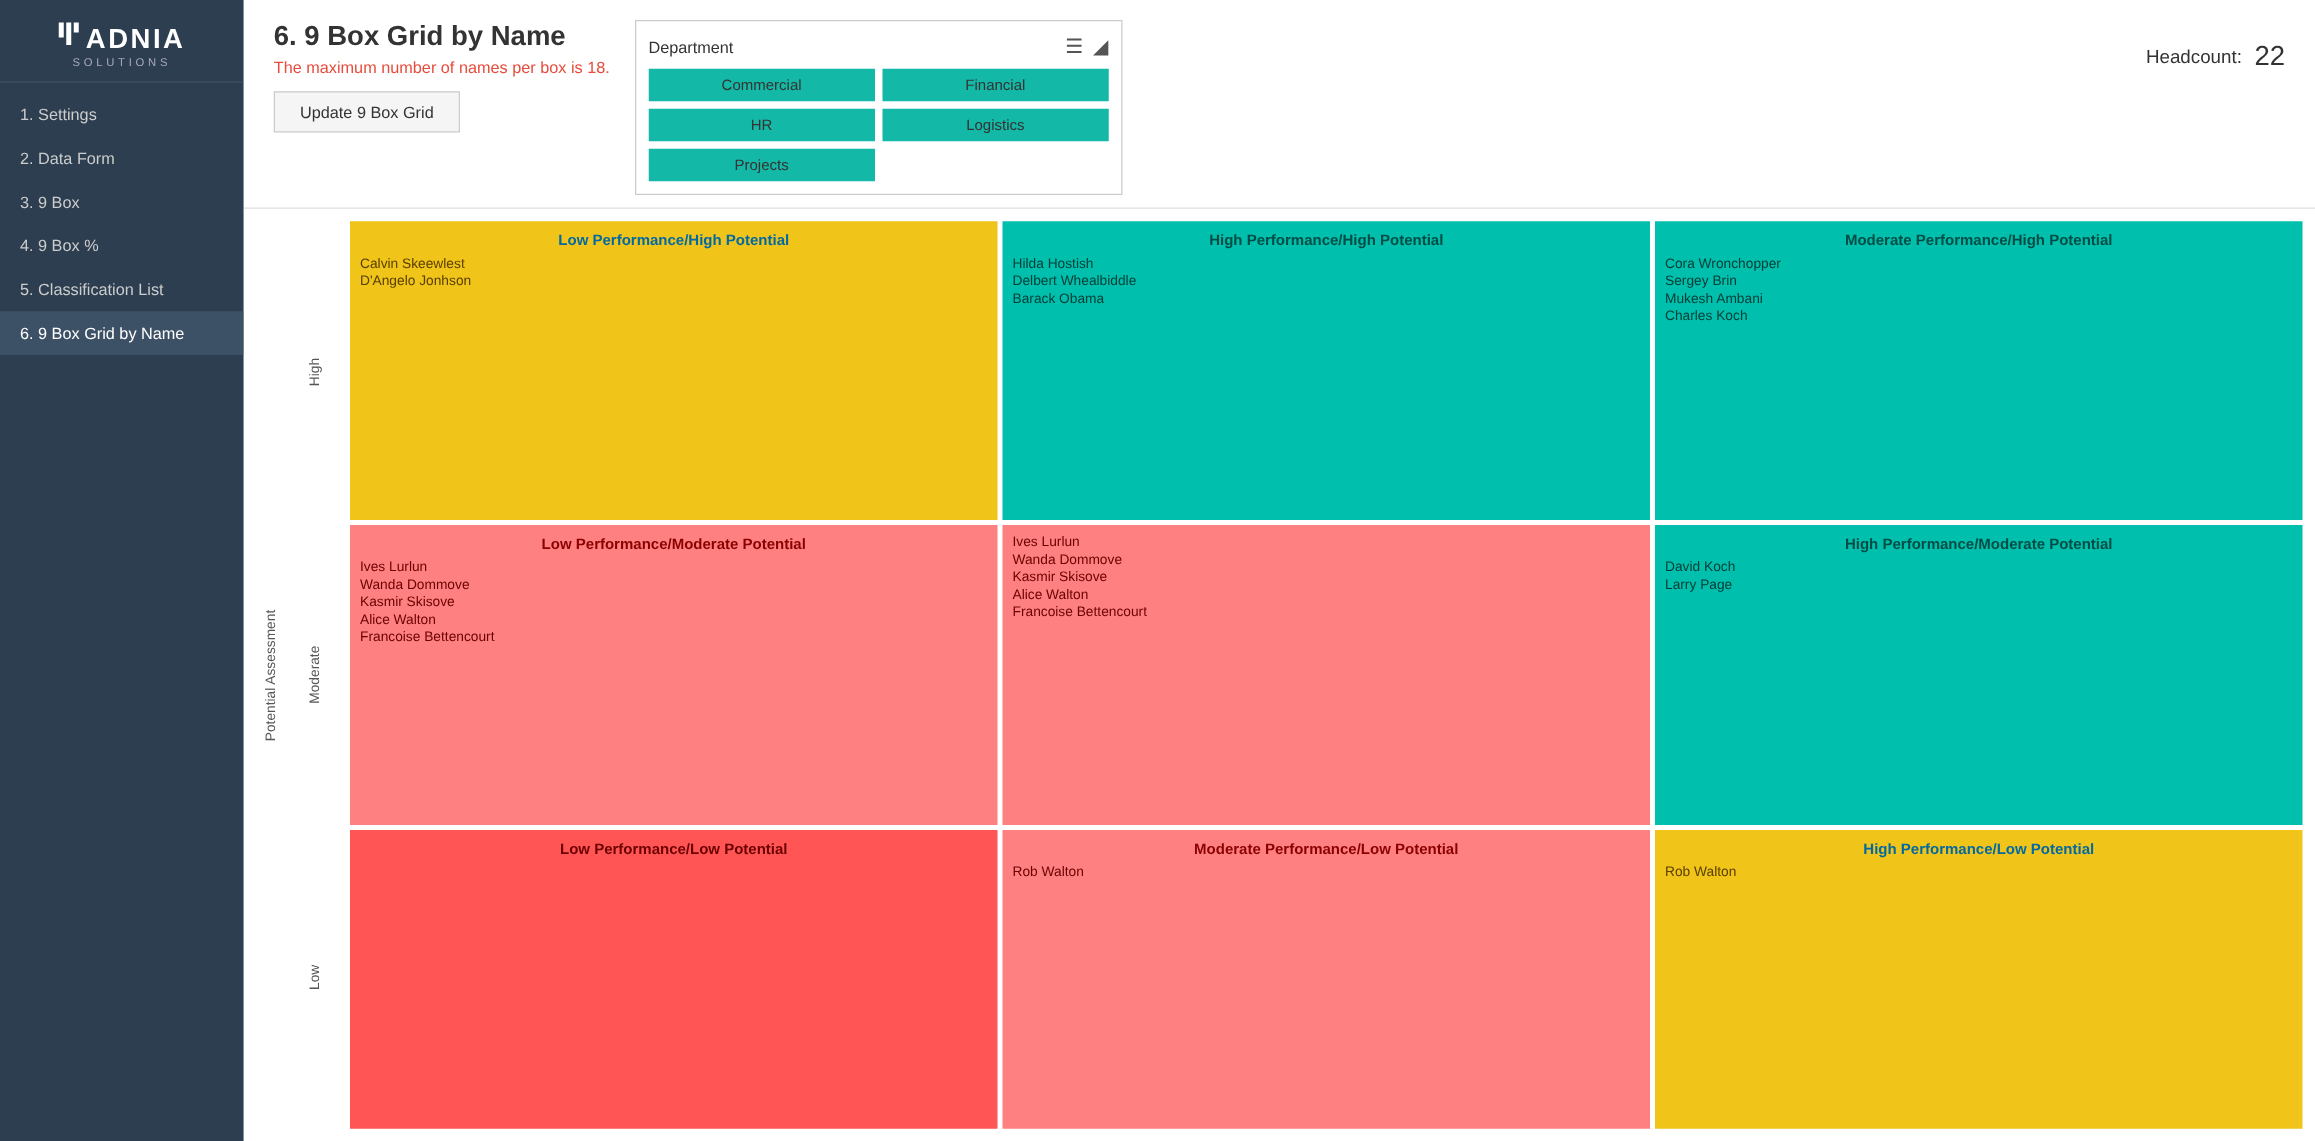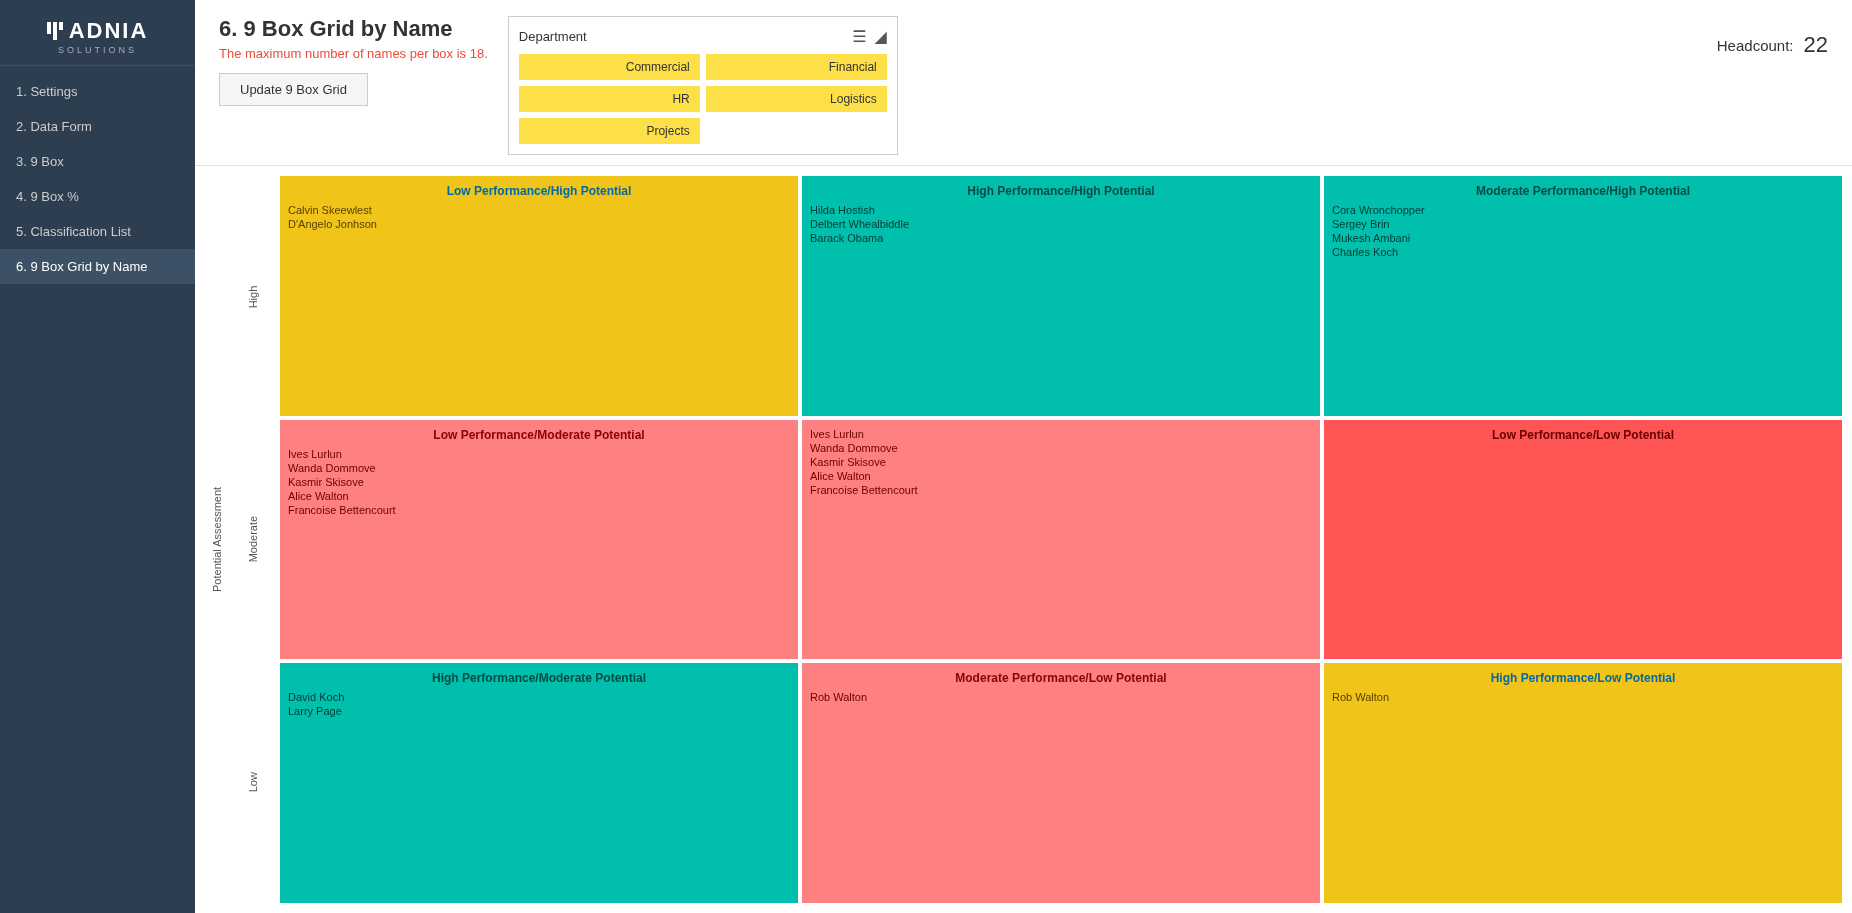--- a/index.html
+++ b/index.html
@@ -21,21 +21,21 @@
       flex-direction: column;
       align-items: center;
       border-bottom: 1px solid #3d5166;
     }
     #sidebar-logo .logo-mark {
       font-size: 22px;
       font-weight: bold;
       color: #fff;
       letter-spacing: 2px;
       display: flex;
-      align-items: center;
+      align-items: flex-start;
       gap: 6px;
     }
     #sidebar-logo .logo-mark .bars {
       display: inline-flex;
       gap: 2px;
     }
     #sidebar-logo .logo-mark .bars span {
       display: inline-block;
       width: 4px;
       background: #fff;
@@ -103,27 +103,27 @@
     }
     #dept-title { font-size: 13px; color: #333; }
     #dept-icons { display: flex; gap: 8px; }
     #dept-icons span { font-size: 16px; color: #555; cursor: pointer; }
     .dept-options {
       display: grid;
       grid-template-columns: 1fr 1fr;
       gap: 6px;
     }
     .dept-option {
-      background: #fde047;
+      background: #14b8a6;
       padding: 6px 10px;
       font-size: 12px;
       color: #333;
       cursor: pointer;
       border: none;
-      text-align: right;
+      text-align: center;
     }
 
     #headcount-area {
       margin-left: auto;
       display: flex;
       align-items: center;
       gap: 10px;
       font-size: 15px;
       color: #333;
       margin-top: 16px;
@@ -329,31 +329,31 @@
           </div>
           <div class="box salmon">
             <div class="box-names">
               <span>Ives Lurlun</span>
               <span>Wanda Dommove</span>
               <span>Kasmir Skisove</span>
               <span>Alice Walton</span>
               <span>Francoise Bettencourt</span>
             </div>
           </div>
+          <div class="box teal">
+            <div class="box-title">High Performance/Moderate Potential</div>
+            <div class="box-names">
+              <span>David Koch</span>
+              <span>Larry Page</span>
+            </div>
+          </div>
           <div class="box red">
             <div class="box-title">Low Performance/Low Potential</div>
             <div class="box-names"></div>
           </div>
-          <div class="box teal">
-            <div class="box-title">High Performance/Moderate Potential</div>
-            <div class="box-names">
-              <span>David Koch</span>
-              <span>Larry Page</span>
-            </div>
-          </div>
           <div class="box salmon">
             <div class="box-title">Moderate Performance/Low Potential</div>
             <div class="box-names">
               <span>Rob Walton</span>
             </div>
           </div>
           <div class="box yellow">
             <div class="box-title">High Performance/Low Potential</div>
             <div class="box-names">
               <span>Rob Walton</span>

